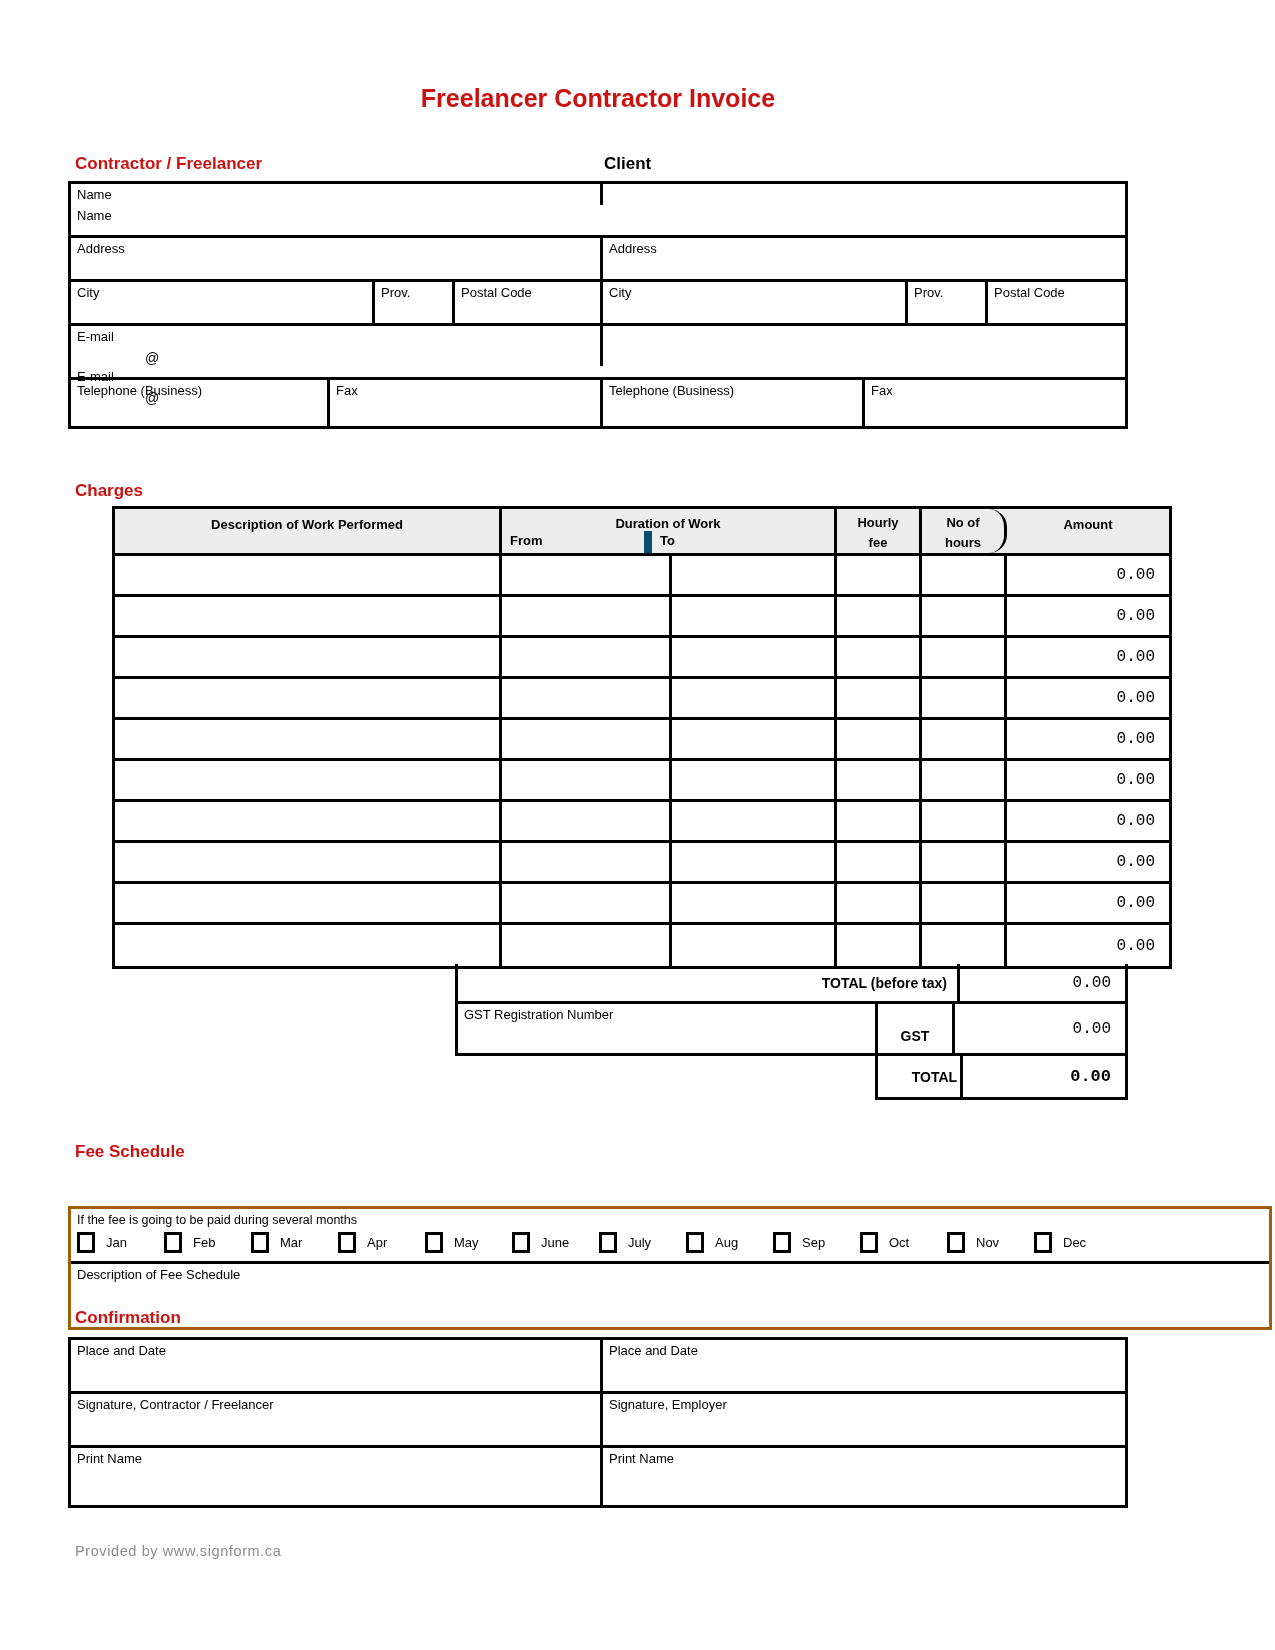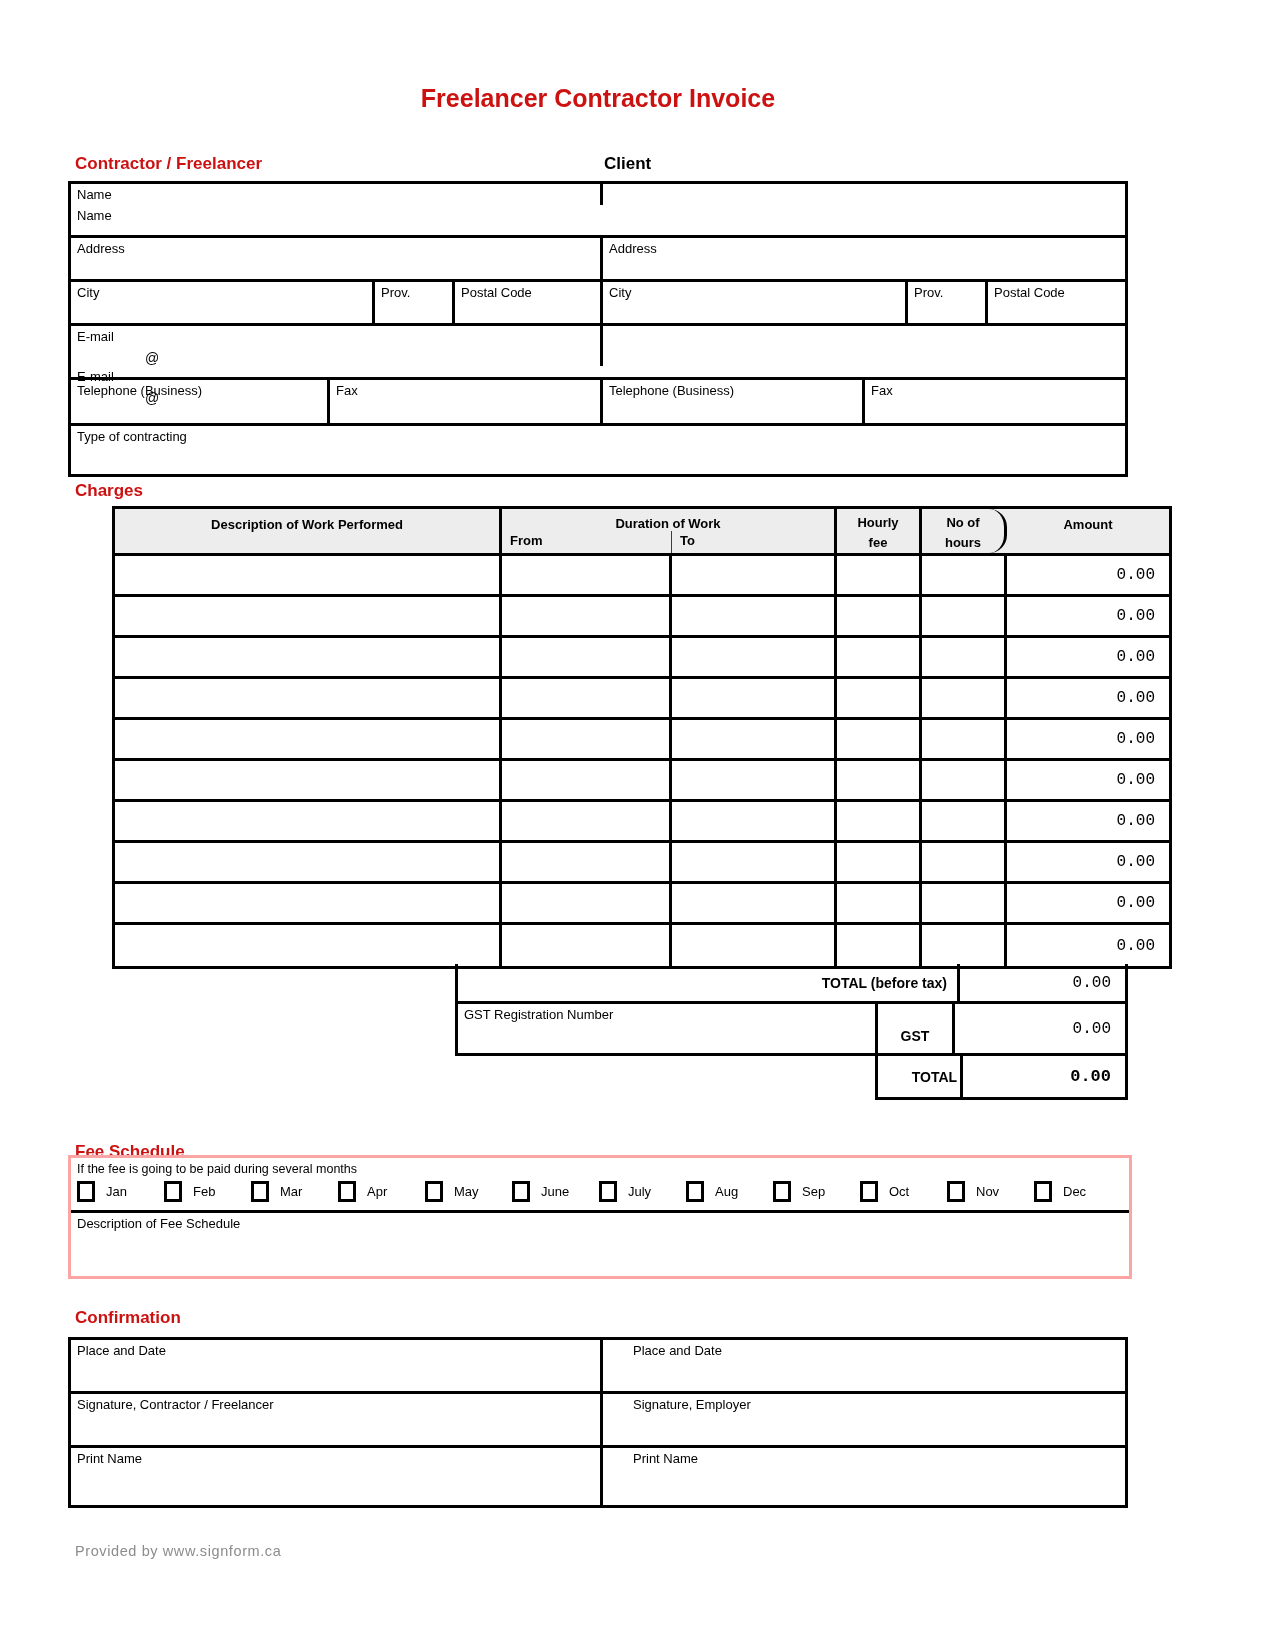--- a/index.html
+++ b/index.html
@@ -36,21 +36,21 @@
 
   
   .charges-head { position:absolute; top:481px; left:7px; font-size:17px; font-weight:bold; color:#CC1111; }
   .charges-main { position:absolute; top:506px; left:0; width:1060px; border:3px solid #000;margin-left:44px; }
   .ch-header { display:flex; background:#EDEDED; border-bottom:3px solid #000; height:47px; font-weight:bold; font-size:13px; }
   .hc { border-right:3px solid #000; }
   .hc-desc { width:387px; text-align:center; padding-top:8px; }
   .hc-dur { width:335px; display:flex; flex-direction:column; }
   .dur-title { height:22px; text-align:center; padding-top:7px; }
   .dur-sub { display:flex; flex:1; }
-  .dur-from { width:170px; border-right:1px solid #0c4a6e; padding:2px 0 0 8px; }
+  .dur-from { width:150px; border-right:8px solid #0c4a6e; padding:2px 0 0 8px; }
   .dur-to { flex:1; padding:2px 0 0 8px; }
   .hc-two { display:flex; flex-direction:column; justify-content:space-between; text-align:center; padding:7px 0 4px; line-height:1; }
   .hc-hourly { width:85px; }
   .hc-hours { width:85px;border-radius:18px; }
   .hc-amount { flex:1; text-align:center; padding-top:8px; border-right:none; }
 
   .ch-row { display:flex; border-bottom:3px solid #000; height:41px; }
   .ch-row:last-child { border-bottom:none; }
   .cell { border-right:3px solid #000; height:100%; }
   .c-desc { width:387px; }
@@ -68,32 +68,32 @@
   .row-gst { position:absolute; top:1004px; left:387px; width:673px; border:3px solid #000; border-top:none; display:flex; height:52px; }
   .gst-reg { width:420px; border-right:3px solid #000; }
   .gst-label { width:77px; border-right:3px solid #000; display:flex; align-items:center; justify-content:center; font-weight:bold; font-size:14px; padding-top:14px; }
   .row-grand { position:absolute; top:1056px; left:807px; width:253px; border:3px solid #000; border-top:none; display:flex; height:44px; }
   .grand-label { width:85px; border-right:3px solid #000; display:flex; align-items:center; justify-content:center; font-weight:bold; font-size:14px;padding-left:31px; }
   .bold-amt { font-weight:bold; font-size:17px; }
   .row-grand .sub-amount, .row-gst .sub-amount { border-left:none; flex:1; width:auto; }
 
   
   .fee-head { position:absolute; top:1142px; left:7px; font-size:17px; font-weight:bold; color:#CC1111; }
-  .fee-box { position:absolute; top:1155px; left:0; width:1064px; border:3px solid #fca5a5; }
+  .fee-box { position:absolute; top:1206px; left:0; width:1204px; border:3px solid #a16207; }
   .fee-instruction { font-size:12.5px; padding:4px 6px 2px; }
   .months { display:flex; padding:3px 0 8px 6px; }
   .month { display:flex; align-items:center; width:87px; }
   .cb { display:inline-block; width:18px; height:21px; border:3px solid #000; margin-right:11px; flex:none; }
   .month-label { font-size:13px; }
   .fee-desc { border-top:3px solid #000; height:66px; }
 
   
   .conf-head { position:absolute; top:1308px; left:7px; font-size:17px; font-weight:bold; color:#CC1111; }
   .conf-table { position:absolute; top:1337px; left:0; width:1060px; border:3px solid #000; }
-  .conf-row { display:flex; border-bottom:3px solid #000;gap:24px; }
+  .conf-row { display:flex; border-bottom:3px solid #000; }
   .conf-row:last-child { border-bottom:none; }
   .conf-l { width:532px; border-right:3px solid #000; }
   .conf-r { flex:1; }
   .conf-h1 { height:54px; } .conf-h2 { height:54px; } .conf-h3 { height:57px; }
 
   .footer { position:absolute; top:1543px; left:7px; font-size:14.5px; color:#8C8C8C; letter-spacing:0.6px; }
 </style>
 </head>
 <body>
 
@@ -159,25 +159,20 @@
             <div class="lbl">Telephone (Business)</div>
           </div>
         <div class="c-cell w-fax-l">
             <div class="lbl">Fax</div>
           </div>
         <div class="c-cell w-tel-r">
             <div class="lbl">Telephone (Business)</div>
           </div>
         <div class="c-cell w-rest last">
             <div class="lbl">Fax</div>
-          </div>
-      </div>
-      <div class="c-row h51">
-        <div class="c-cell w-rest last">
-            <div class="lbl">Type of contracting</div>
           </div>
       </div>
     </div>
 
     <div class="charges-head">Charges</div>
 
     <div class="charges-main">
       <div class="ch-header">
         <div class="hc hc-desc">Description of Work Performed</div>
         <div class="hc hc-dur">

